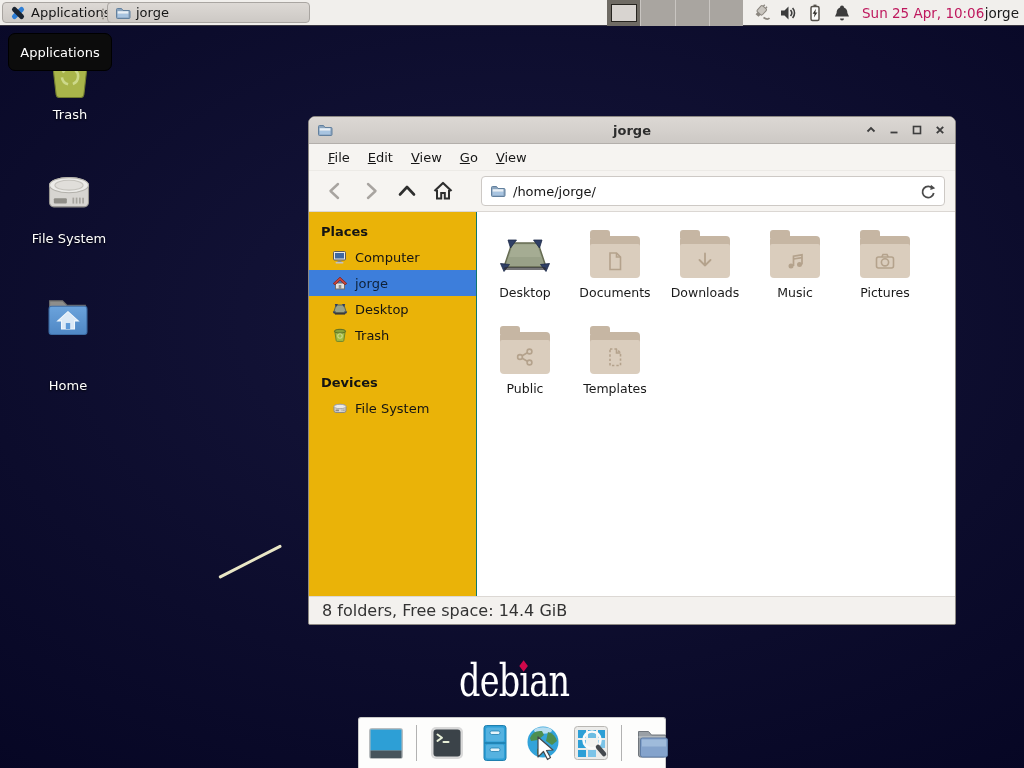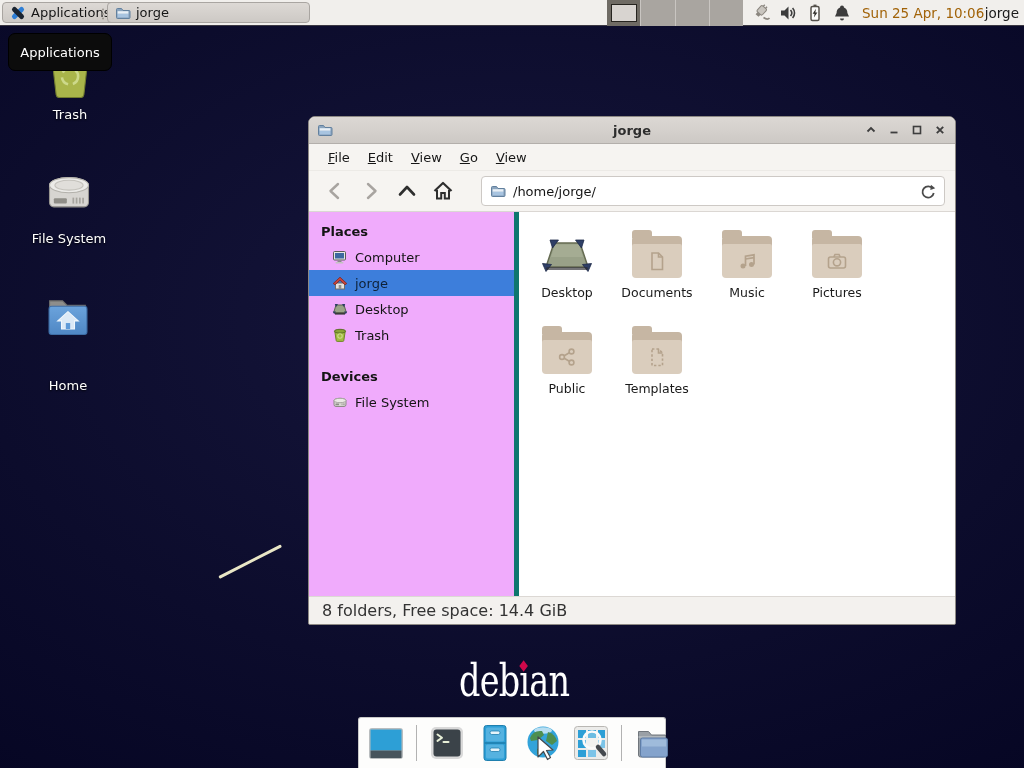--- a/index.html
+++ b/index.html
@@ -12,21 +12,21 @@
   .app-btn{left:2px;}
   .task-btn{left:107px;width:203px;}
   .panel-handle{position:absolute;left:100px;top:6px;}
   .pager{position:absolute;left:607px;top:0;height:26px;width:136px;display:flex;}
   .ws{flex:1;background:#a9a5a0;border-right:1px solid #c9c5c1;box-sizing:border-box;position:relative;}
   .ws:last-child{border-right:none;}
   .ws.active{background:#6f6b64;}
   .ws .mini{position:absolute;left:4px;top:4px;width:24px;height:16px;background:#d8d4d0;border:1px solid #26241f;}
   .tray{position:absolute;left:751px;top:0;height:26px;display:flex;align-items:center;gap:7px;}
   .tray-ic{width:20px;height:20px;display:flex;align-items:center;justify-content:center;}
-  .clock{position:absolute;left:862px;top:0;height:40px;line-height:26px;font-size:13.5px;color:#a16207;}
+  .clock{position:absolute;left:862px;top:0;height:40px;line-height:26px;font-size:13.5px;color:#be185d;}
   .panel-user{position:absolute;right:5px;top:0;height:26px;line-height:26px;font-size:13.5px;color:#1a1a1a;}
 
   
   .tooltip{position:absolute;left:8px;top:33px;width:104px;height:38px;background:#0c0c0c;border:1px solid #000;border-radius:7px;color:#fff;font-size:13px;display:flex;align-items:center;justify-content:center;box-sizing:border-box;z-index:60;}
 
   
   .dicon{position:absolute;width:100px;display:flex;flex-direction:column;align-items:center;gap:5px;z-index:5;}
   .dicon .dlabel{font-size:13px;color:#fff;text-shadow:0 1px 2px rgba(0,0,0,.95);}
   .di-trash{left:20px;top:46px;}
   .di-fs{left:19px;top:170px;}
@@ -42,21 +42,21 @@
   .controls{position:absolute;right:8px;top:0;height:26px;display:flex;gap:9px;align-items:center;z-index:2;}
   .ctrl{width:14px;height:15px;display:flex;align-items:center;justify-content:center;}
   .menubar{height:26px;display:flex;align-items:center;padding-left:10px;background:#f6f4f1;font-size:13px;color:#161616;border-bottom:1px solid #eceae6;flex:none;}
   .menu-item{display:inline-block;padding:3px 9px;}
   .menu-item::first-letter{text-decoration:underline;}
   .toolbar{height:41px;display:flex;align-items:center;background:#f6f4f1;border-bottom:1px solid #dbd7d3;padding:0 10px 0 12px;box-sizing:border-box;flex:none;}
   .nav-btn{width:28px;height:30px;display:flex;align-items:center;justify-content:center;margin-right:8px;}
   .pathbar{flex:1;height:30px;background:#fff;border:1px solid #cdc9c5;border-radius:4px;display:flex;align-items:center;padding:0 8px;gap:7px;box-sizing:border-box;margin-left:16px;}
   .path-text{flex:1;font-size:13px;color:#141414;}
   .win-body{flex:1;display:flex;min-height:0;}
-  .sidebar{width:210px;background:#f0abfc;border-right:5px solid #0f766e;padding-top:6px;box-sizing:border-box;flex:none;}
+  .sidebar{width:168px;background:#eab308;border-right:1px solid #0f766e;padding-top:6px;box-sizing:border-box;flex:none;}
   .side-header{font-weight:bold;font-size:13px;color:#141414;padding:6px 0 5px 12px;}
   .side-item{height:26px;display:flex;align-items:center;gap:7px;padding-left:23px;font-size:13px;color:#141414;}
   .side-item.selected{background:var(--selection,#3d7edb);color:#0f2238;}
   .main{flex:1;background:#fff;padding:12px 0 0 3px;display:flex;flex-wrap:wrap;align-content:flex-start;}
   .fitem{width:90px;height:96px;display:flex;flex-direction:column;align-items:center;padding-top:4px;box-sizing:border-box;}
   .ficon{height:52px;display:flex;align-items:flex-end;justify-content:center;padding-bottom:2px;box-sizing:border-box;}
   .flabel{margin-top:5px;font-size:12.5px;color:#1a1a1a;}
   .folder{position:relative;width:50px;height:42px;}
   .folder .back{position:absolute;left:0;right:0;top:0;bottom:2px;background:var(--folder-back,#c6b6a3);border-radius:4px;}
   .folder .back::before{content:"";position:absolute;top:-6px;left:0;width:20px;height:8px;background:var(--folder-back,#c6b6a3);border-radius:3px 3px 0 0;}
@@ -338,21 +338,21 @@
           <span style="display:flex;">
             <svg width="16" height="16" viewBox="0 0 16 16">
               <path d="M2.8 4.5 L4.2 13.5 a1 1 0 0 0 1 0.9 h5.6 a1 1 0 0 0 1 -0.9 L13.2 4.5" fill="#a3bc42" stroke="#6e8429"></path>
               <ellipse cx="8" cy="4.2" rx="5.6" ry="1.9" fill="#8aa336" stroke="#5c6e26"></ellipse>
               <circle cx="8" cy="9" r="2.2" fill="none" stroke="#cdd98a" stroke-width="1.1"></circle>
             </svg>
           </span>
           <span>Trash</span>
         </div>
 
-        <div class="side-header" style="margin-top:15px;">Devices</div>
+        <div class="side-header" style="margin-top:21px;">Devices</div>
 
         <div class="side-item">
           <span style="display:flex;">
             <svg width="16" height="16" viewBox="0 0 16 16">
               <path d="M2 6.5 a6 2.2 0 0 1 12 0 v4 a2 2 0 0 1 -2 2 h-8 a2 2 0 0 1 -2 -2 z" fill="#d8d6d2" stroke="#8d8b87"></path>
               <ellipse cx="8" cy="6.5" rx="6" ry="2.2" fill="#ebe9e5" stroke="#a8a6a2"></ellipse>
               <rect x="3.5" y="9.5" width="3.5" height="1.8" rx="0.5" fill="#8d8b87"></rect>
               <g stroke="#a8a6a2" stroke-width="1">
                   <line x1="10" y1="9.4" x2="10" y2="11.2"></line>
                   <line x1="11.4" y1="9.4" x2="11.4" y2="11.2"></line>
@@ -391,20 +391,33 @@
               <svg width="24" height="24" viewBox="0 0 24 24">
                 <path d="M7 4 H13.5 L17.5 8 V20.5 H7 Z" fill="none" stroke="#b4a28c" stroke-width="1.6"></path>
                 <path d="M13.5 4 V8 H17.5" fill="none" stroke="#b4a28c" stroke-width="1.6"></path>
               </svg>
             </span>
               </span>
           </span>
           <span class="flabel">Documents</span>
         </div>
 
+        <div class="fitem">
+          <span class="ficon">
+            <span class="folder">
+                <span class="back"></span>
+                <span class="front">
+              <svg width="24" height="24" viewBox="0 0 24 24">
+                <path d="M12 4.5 V16.5 M6.5 11 L12 16.5 L17.5 11" fill="none" stroke="#b4a28c" stroke-width="1.8" stroke-linecap="round" stroke-linejoin="round"></path>
+              </svg>
+            </span>
+              </span>
+          </span>
+          <span class="flabel">Downloads</span>
+        </div>
 
         <div class="fitem">
           <span class="ficon">
             <span class="folder">
                 <span class="back"></span>
                 <span class="front">
               <svg width="24" height="24" viewBox="0 0 24 24">
                 <circle cx="8" cy="17" r="2.5" fill="#b4a28c"></circle>
                 <circle cx="16.5" cy="15.4" r="2.5" fill="#b4a28c"></circle>
                 <path d="M10.5 17 V7.2 L19 5.8 V15.4" fill="none" stroke="#b4a28c" stroke-width="1.7"></path>

